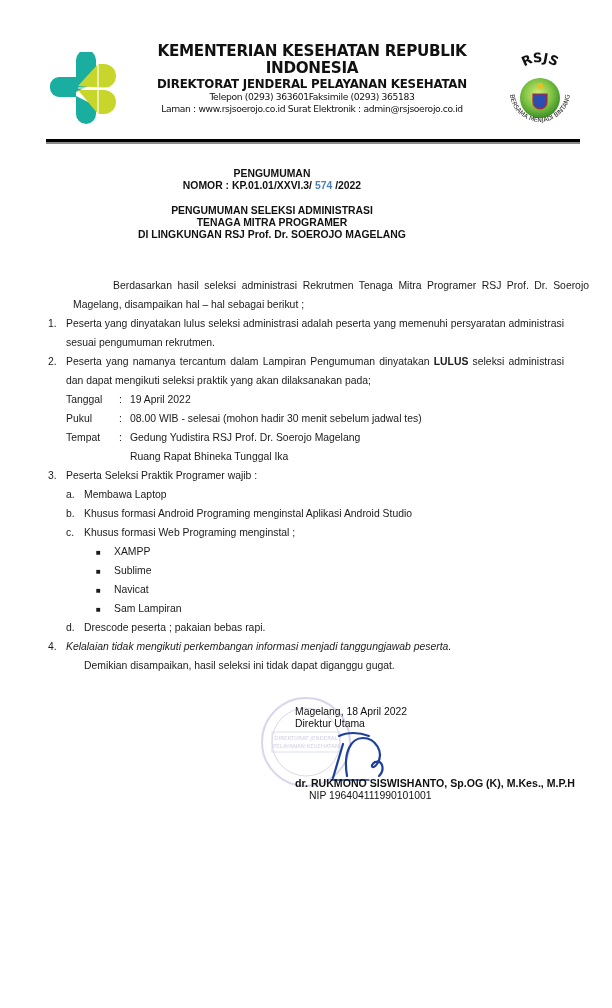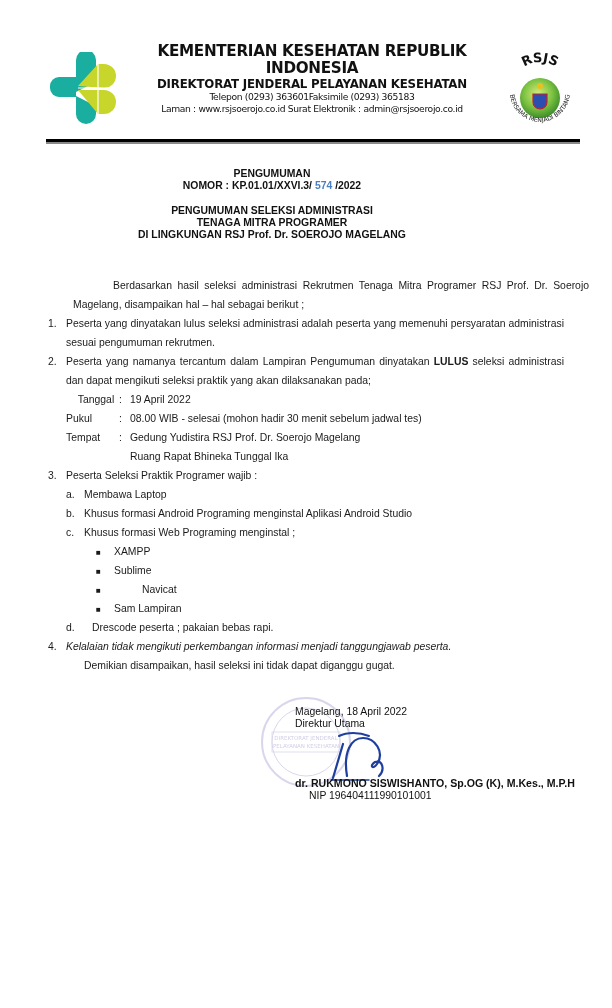--- a/index.html
+++ b/index.html
@@ -103,21 +103,21 @@
 <div class="abs para body-text indent-first" style="top:276px;">Berdasarkan hasil seleksi administrasi Rekrutmen Tenaga Mitra Programer RSJ Prof. Dr. Soerojo Magelang, disampaikan hal – hal sebagai berikut ;</div>
 
 <div class="abs num body-text" style="top:314px;">1.</div>
 <div class="abs item body-text" style="top:314px;">Peserta yang dinyatakan lulus seleksi administrasi adalah peserta yang memenuhi persyaratan administrasi sesuai pengumuman rekrutmen.</div>
 
 <div class="abs num body-text" style="top:352px;">2.</div>
 <div class="abs item body-text" style="top:352px;">
   <span>Peserta yang namanya tercantum dalam Lampiran Pengumuman dinyatakan </span><b>LULUS</b><span> seleksi administrasi dan dapat mengikuti seleksi praktik yang akan dilaksanakan pada;</span>
 </div>
 
-<div class="abs lbl body-text" style="top:390px;text-align:center;">Tanggal</div>
+<div class="abs lbl body-text" style="top:390px;">Tanggal</div>
 <div class="abs colon body-text" style="top:390px;">:</div>
 <div class="abs val body-text" style="top:390px;">19 April 2022</div>
 
 <div class="abs lbl body-text" style="top:409px;">Pukul</div>
 <div class="abs colon body-text" style="top:409px;">:</div>
 <div class="abs val body-text" style="top:409px;">08.00 WIB - selesai (mohon hadir 30 menit sebelum jadwal tes)</div>
 
 <div class="abs lbl body-text" style="top:428px;">Tempat</div>
 <div class="abs colon body-text" style="top:428px;">:</div>
 <div class="abs val body-text" style="top:428px;">Gedung Yudistira  RSJ Prof. Dr. Soerojo Magelang</div>
@@ -131,26 +131,26 @@
 <div class="abs sub-letter body-text" style="top:504px;">b.</div>
 <div class="abs sub-text body-text" style="top:504px;">Khusus formasi Android Programing menginstal Aplikasi Android Studio</div>
 <div class="abs sub-letter body-text" style="top:523px;">c.</div>
 <div class="abs sub-text body-text" style="top:523px;">Khusus formasi Web Programing menginstal ;</div>
 
 <div class="abs bullet body-text" style="top:543px;">■</div>
 <div class="abs bullet-text body-text" style="top:542px;">XAMPP</div>
 <div class="abs bullet body-text" style="top:562px;">■</div>
 <div class="abs bullet-text body-text" style="top:561px;">Sublime</div>
 <div class="abs bullet body-text" style="top:581px;">■</div>
-<div class="abs bullet-text body-text" style="top:580px;margin-left:28px;">Navicat</div>
+<div class="abs bullet-text body-text" style="top:580px;">Navicat</div>
 <div class="abs bullet body-text" style="top:600px;">■</div>
 <div class="abs bullet-text body-text" style="top:599px;">Sam Lampiran</div>
 
 <div class="abs sub-letter body-text" style="top:618px;">d.</div>
-<div class="abs sub-text body-text" style="top:618px;margin-left:8px;">Drescode peserta ; pakaian bebas rapi.</div>
+<div class="abs sub-text body-text" style="top:618px;">Drescode peserta ; pakaian bebas rapi.</div>
 
 <div class="abs num body-text" style="top:637px;">4.</div>
 <div class="abs item body-text" style="top:637px;font-style:italic;">Kelalaian tidak mengikuti perkembangan informasi menjadi tanggungjawab peserta.</div>
 
 <div class="abs sub-text body-text" style="top:656px;">Demikian disampaikan, hasil seleksi ini tidak dapat diganggu gugat.</div>
 
 <div class="abs stamp">
   <svg width="96" height="96" viewBox="0 0 96 96" style="opacity:0.55">
     <circle cx="48" cy="48" r="44" fill="none" stroke="#b9b6dc" stroke-width="2"></circle>
     <circle cx="48" cy="48" r="34" fill="none" stroke="#b9b6dc" stroke-width="1"></circle>

